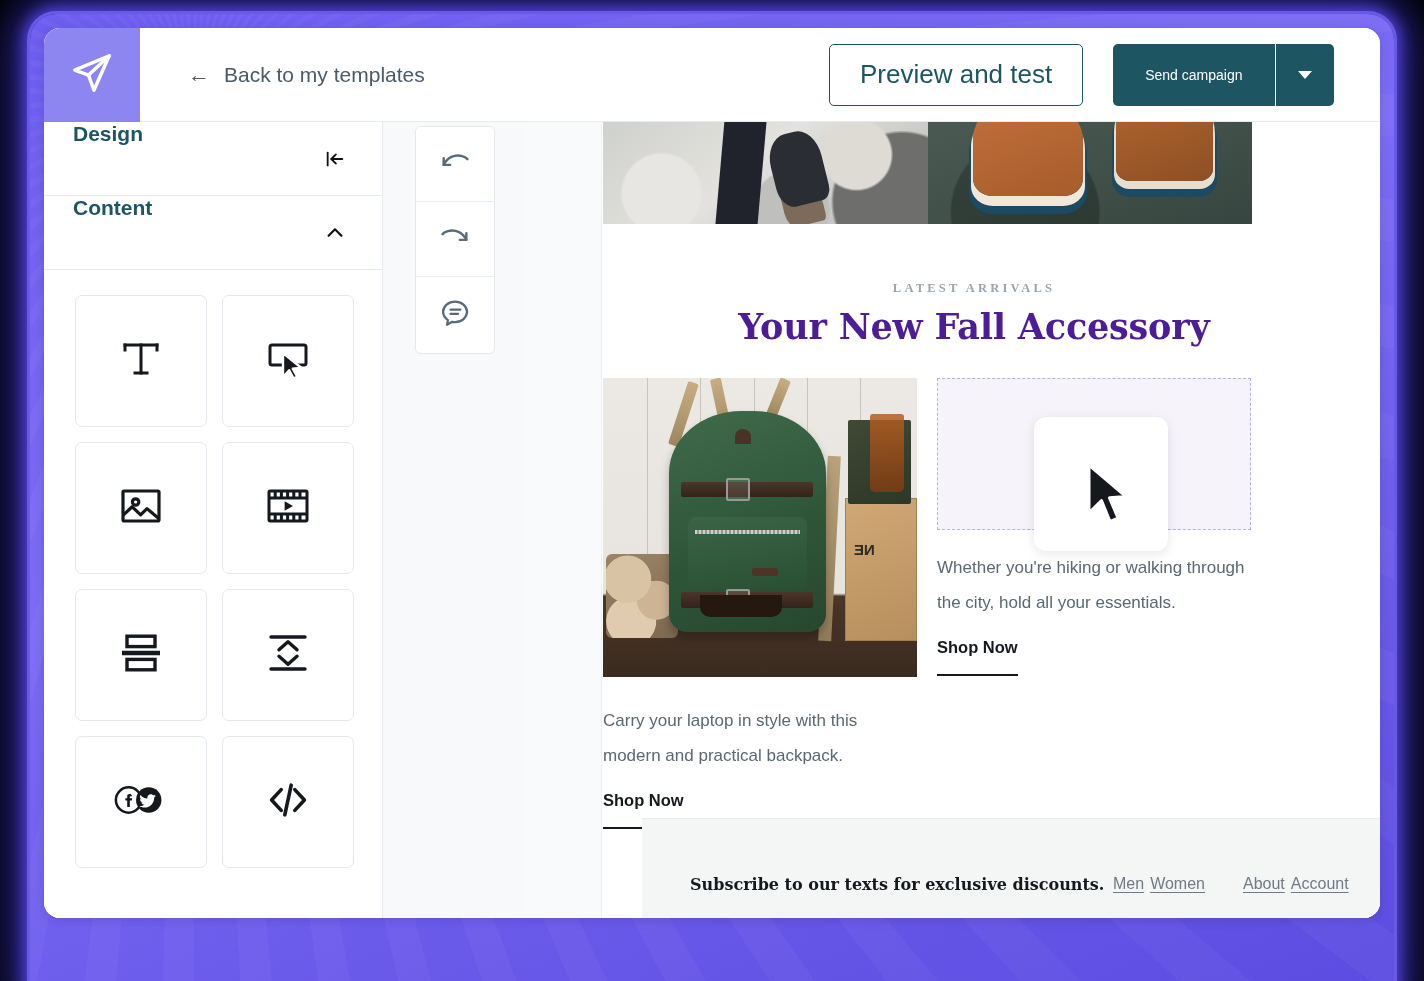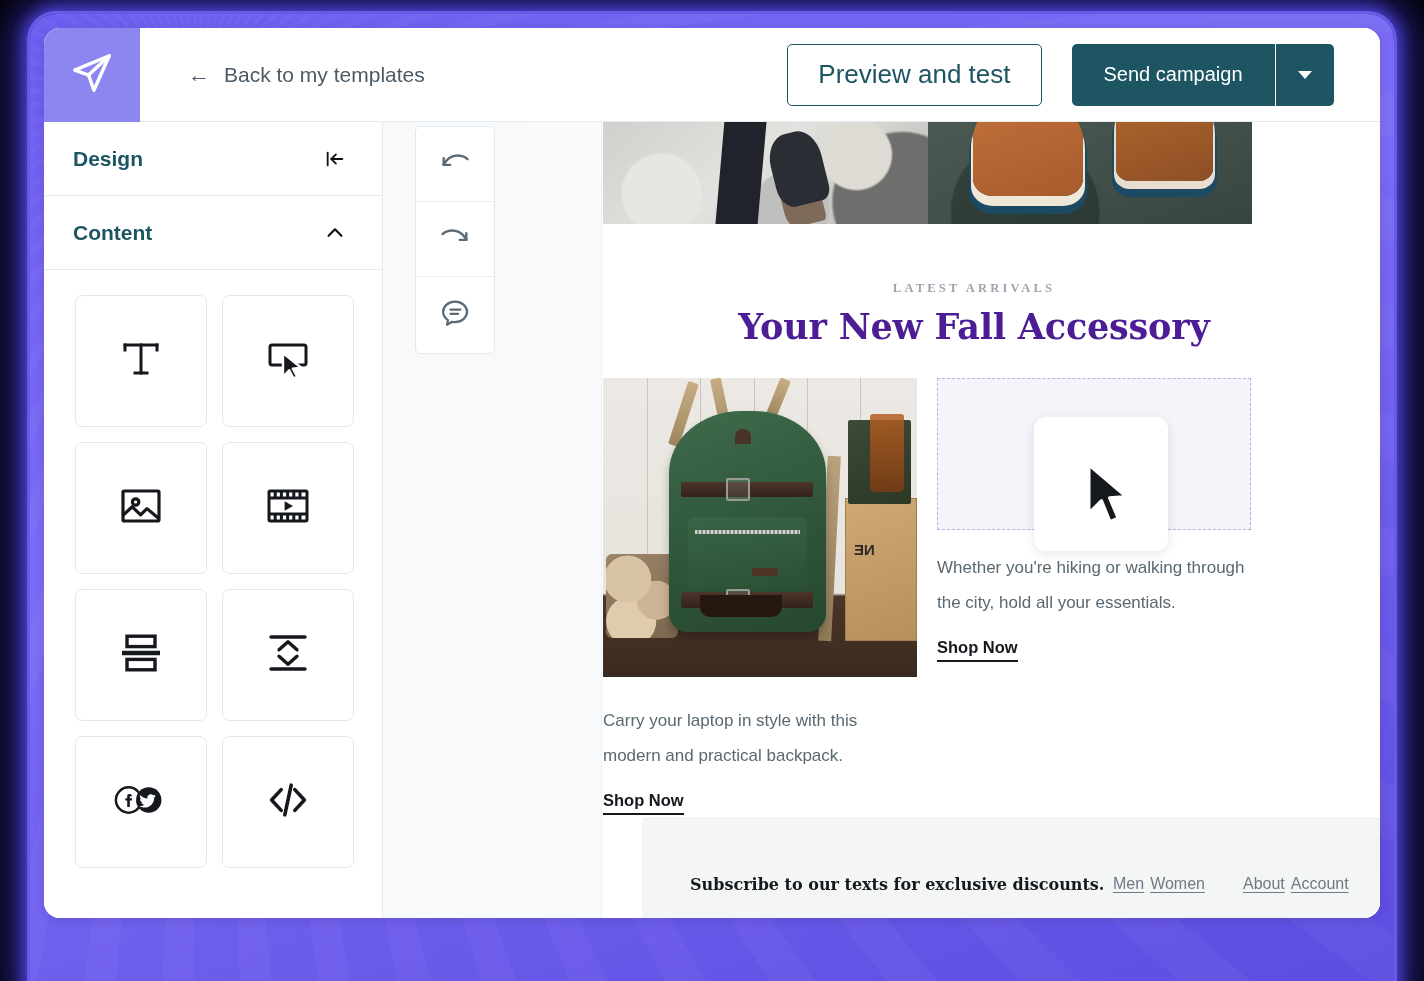--- a/index.html
+++ b/index.html
@@ -84,21 +84,21 @@
     padding: 0 30px;
     font-size: 26px;
     font-family: inherit;
     cursor: pointer;
     white-space: nowrap;
   }
   #send-group { display: flex; align-items: stretch; height: 62px; }
   #send-campaign-button {
     background: #1d5563; color: #fff; border: none;
     border-radius: 5px 0 0 5px;
-    padding: 12px 32px; font-size: 20px; font-family: inherit; cursor: pointer;
+    padding: 12px 32px; font-size: 14px; font-family: inherit; cursor: pointer;
     white-space: nowrap;
   }
   #send-split {
     width: 1.5px; background: rgba(255,255,255,.55); margin: 5px 0;
   }
   #send-dropdown-button {
     background: #1d5563; color: #fff; border: none;
     border-radius: 0 5px 5px 0;
     width: 58px; display: flex; align-items: center; justify-content: center;
     cursor: pointer;
@@ -120,21 +120,21 @@
 
   
   #sidebar {
     width: 339px; flex: none;
     background: #ffffff;
     border-right: 1px solid #e6ebef;
     overflow: hidden;
   }
   .panel-header {
     height: 74px;
-    display: flex; align-items: center; justify-content: space-between;
+    display: flex; justify-content: space-between;
     padding: 0 36px 0 29px;
     border-bottom: 1px solid #e6ebef;
     cursor: pointer;
   }
   .panel-title {
     color: #1d5563; font-size: 21px; font-weight: bold;
   }
   .panel-icon { color: #111; display: flex; align-items: center; }
 
   #blocks-grid {
@@ -368,21 +368,21 @@
     font-size: 17px; line-height: 35px; color: #5a6872;
     margin-top: 26px;
   }
   #right-copy { margin-top: 20px; }
   .shop-link {
     display: inline-block;
     margin-top: 18px;
     font-size: 16.5px; font-weight: bold; color: #15191e;
     text-decoration: none;
     border-bottom: 2px solid #15191e;
-    padding-bottom: 3px;
+    padding-bottom: 17px;
     cursor: pointer;
   }
 
   
   #email-footer {
     position: absolute;
     left: 40px; top: 696px;
     width: 742px; height: 160px;
     background: #f4f6f5;
     border-top: 1px solid #e9ecea;

